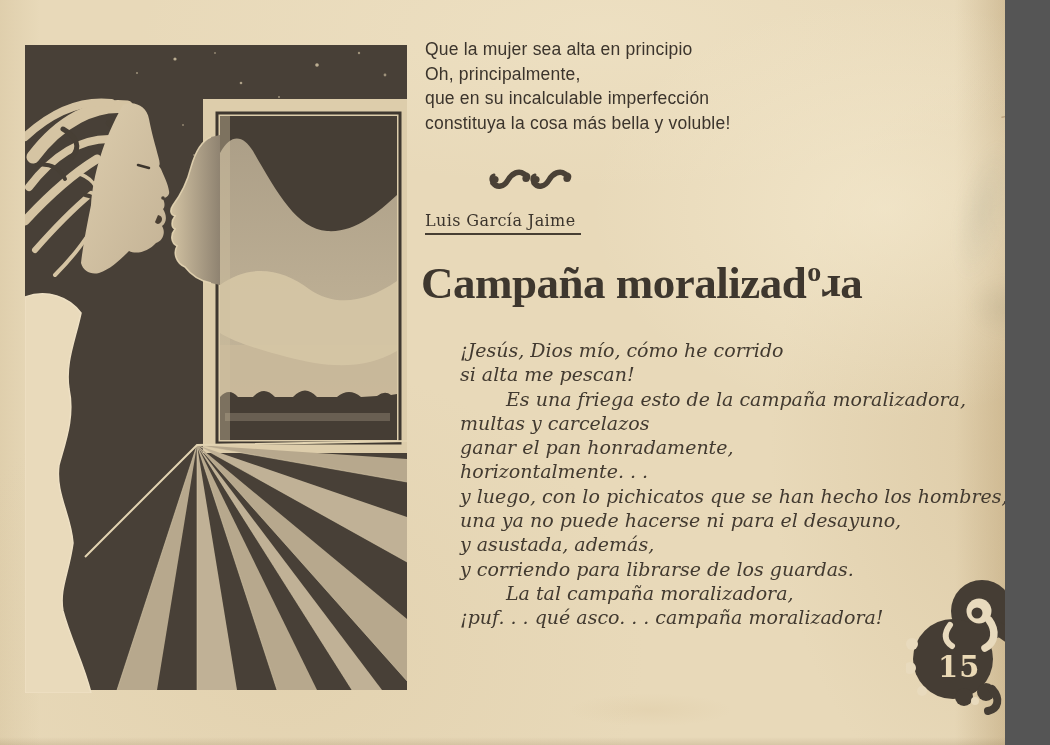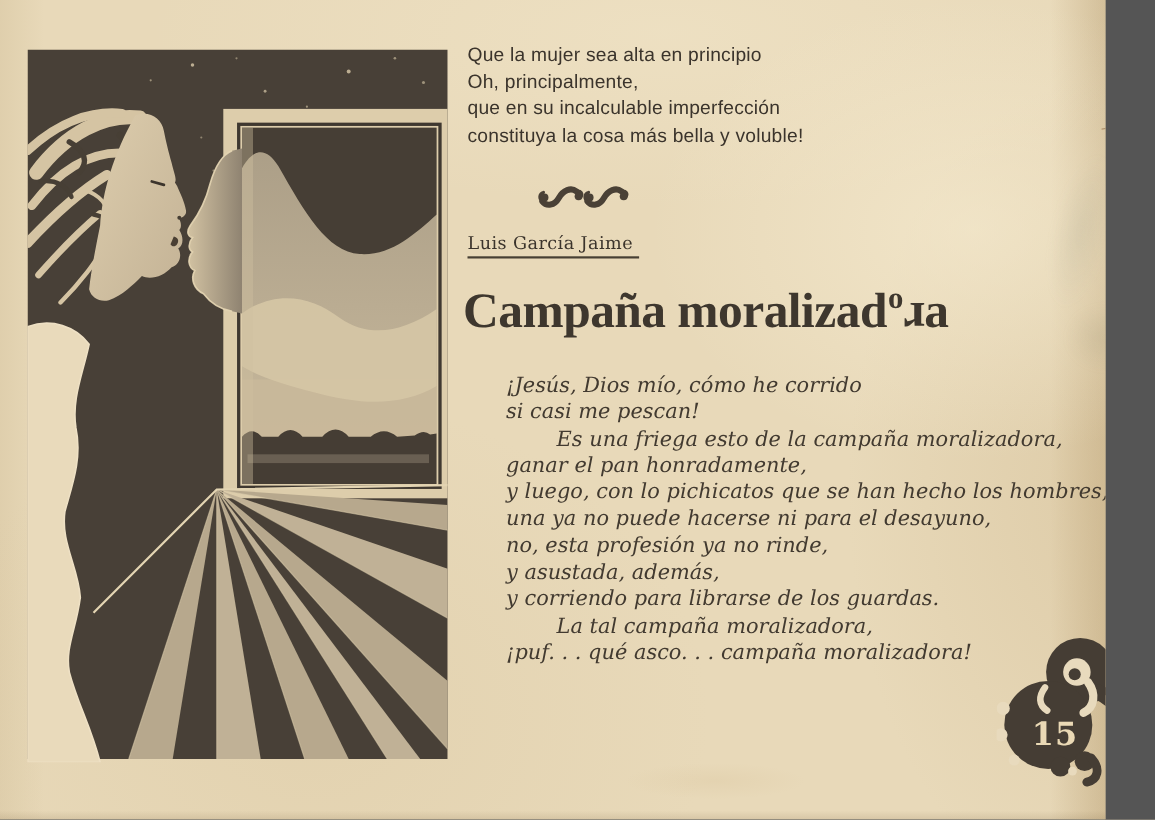--- a/index.html
+++ b/index.html
@@ -196,26 +196,27 @@
   </svg>
 
   <div class="author">Luis García Jaime</div>
 
   <div class="title">
     <span>Campaña moralizad</span><span class="raised">o</span><span class="turned">r</span><span>a</span>
   </div>
 
   <div class="poem">
     <div>¡Jesús, Dios mío, cómo he corrido</div>
-    <div>si casi me pescan!</div>
+    <div>si alta me pescan!</div>
     <div class="indent">Es una friega esto de la campaña moralizadora,</div>
+    <div>multas y carcelazos</div>
     <div>ganar el pan honradamente,</div>
+    <div>horizontalmente. . .</div>
     <div>y luego, con lo pichicatos que se han hecho los hombres,</div>
     <div>una ya no puede hacerse ni para el desayuno,</div>
-    <div>no, esta profesión ya no rinde,</div>
     <div>y asustada, además,</div>
     <div>y corriendo para librarse de los guardas.</div>
     <div class="indent">La tal campaña moralizadora,</div>
     <div>¡puf. . . qué asco. . . campaña moralizadora!</div>
   </div>
 
   <div class="nadaismo">NADAISMO</div>
 
   <svg class="elephant" width="132" height="148" viewBox="0 0 132 148">
     <g fill="#453d34" stroke-linecap="round">

